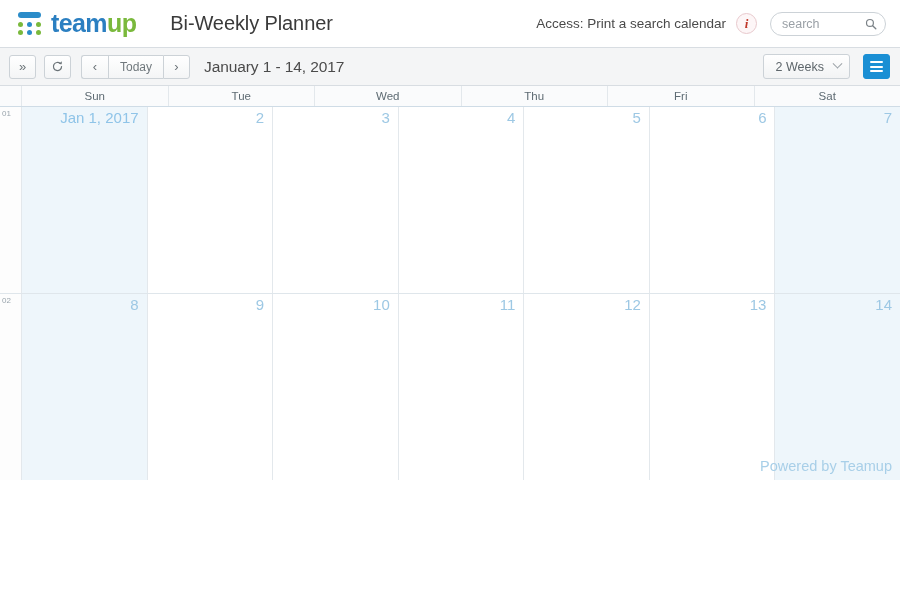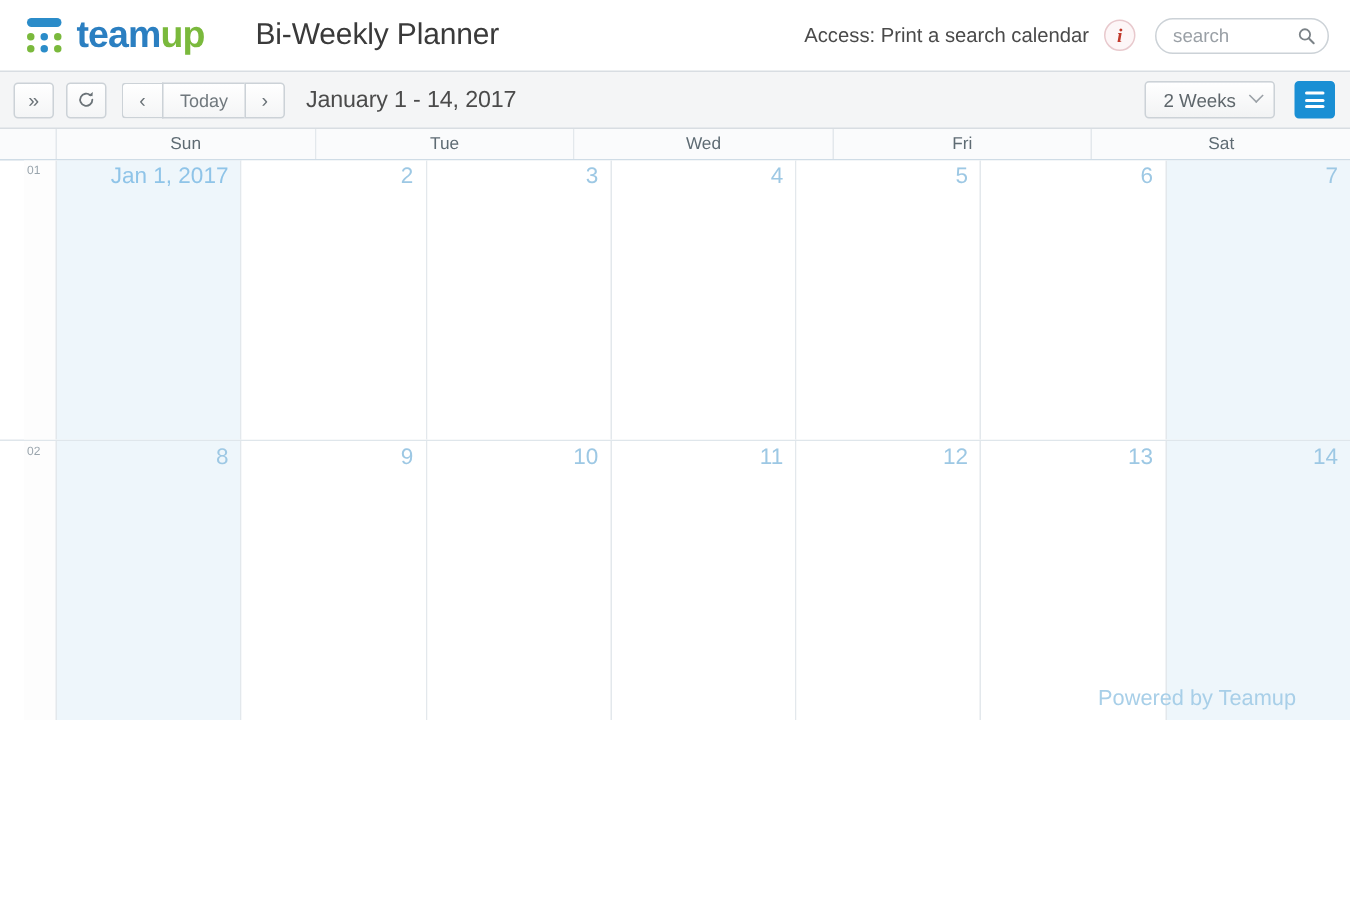--- a/index.html
+++ b/index.html
@@ -239,21 +239,21 @@
   
   .calendar {
     flex: 1 1 auto;
     display: flex;
     flex-direction: column;
     background: #ffffff;
     overflow: hidden;
     position: relative;
   }
 
-  .gutter-w { width: 22px; flex: 0 0 22px; margin-left: 16px; }
+  .gutter-w { width: 22px; flex: 0 0 22px; }
 
   .dow-row {
     height: 21px;
     flex: 0 0 21px;
     display: flex;
     background: #fafbfc;
     border-bottom: 1px solid #cfdce6;
   }
   .dow-gutter {
     border-right: 1px solid #e3e8ec;
@@ -317,21 +317,21 @@
     font-weight: 400;
     white-space: nowrap;
   }
   .day-num.first-of-month {
     color: #8fc4e8;
     font-size: 15px;
   }
 
   .powered {
     position: absolute;
-    right: 36px;
+    right: 8px;
     bottom: 6px;
     font-size: 14.5px;
     color: #a8cfe8;
     white-space: nowrap;
     pointer-events: none;
   }
 </style>
 </head>
 <body>
 
@@ -401,20 +401,21 @@
     </div>
   </div>
 
   <div class="calendar">
 
     <div class="dow-row">
       <div class="dow-gutter gutter-w"></div>
       <div class="dow-cell">Sun</div>
       <div class="dow-cell">Tue</div>
       <div class="dow-cell">Wed</div>
+      <div class="dow-cell">Thu</div>
       <div class="dow-cell">Fri</div>
       <div class="dow-cell">Sat</div>
     </div>
 
     <div class="weeks" id="weeks-container">
         <div class="week-row">
           <div class="week-gutter gutter-w">01</div>
           <div class="day-cell weekend">
             <div class="day-num first-of-month">Jan 1, 2017</div>
           </div>

